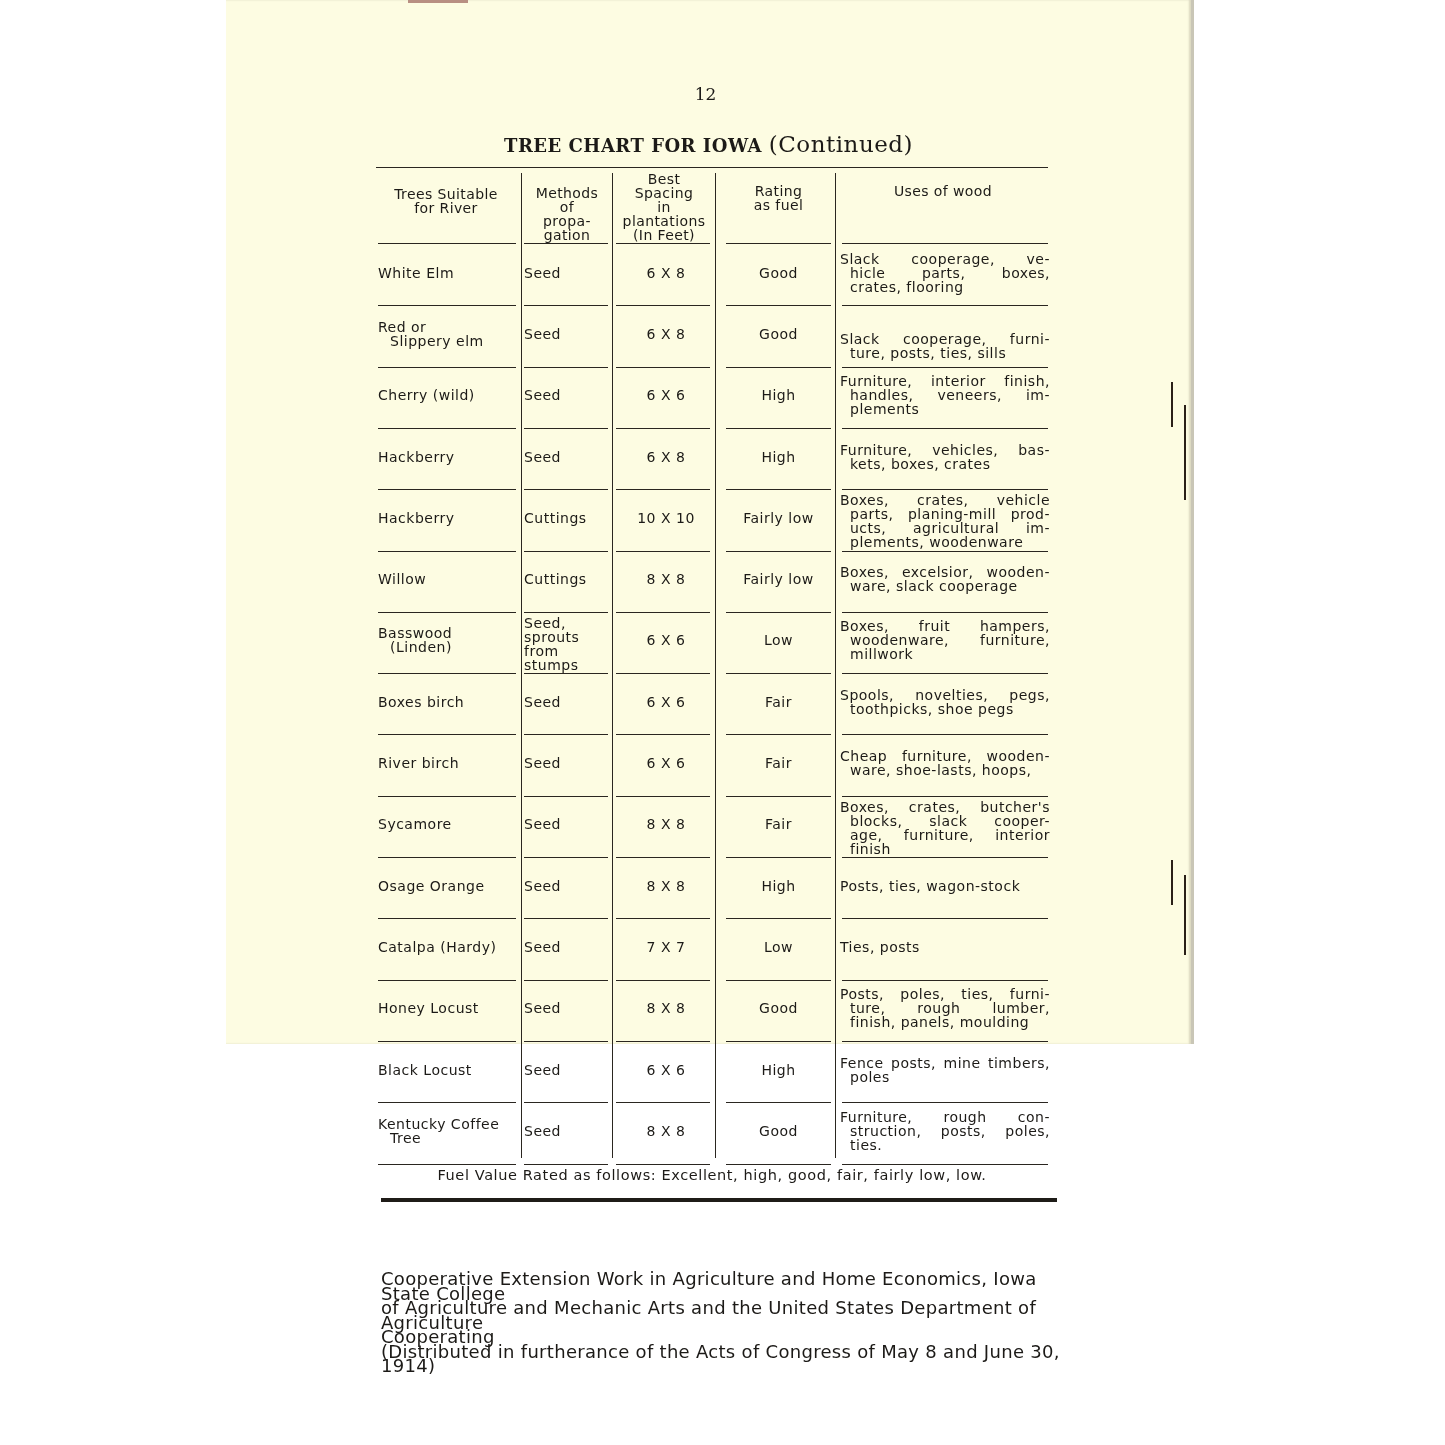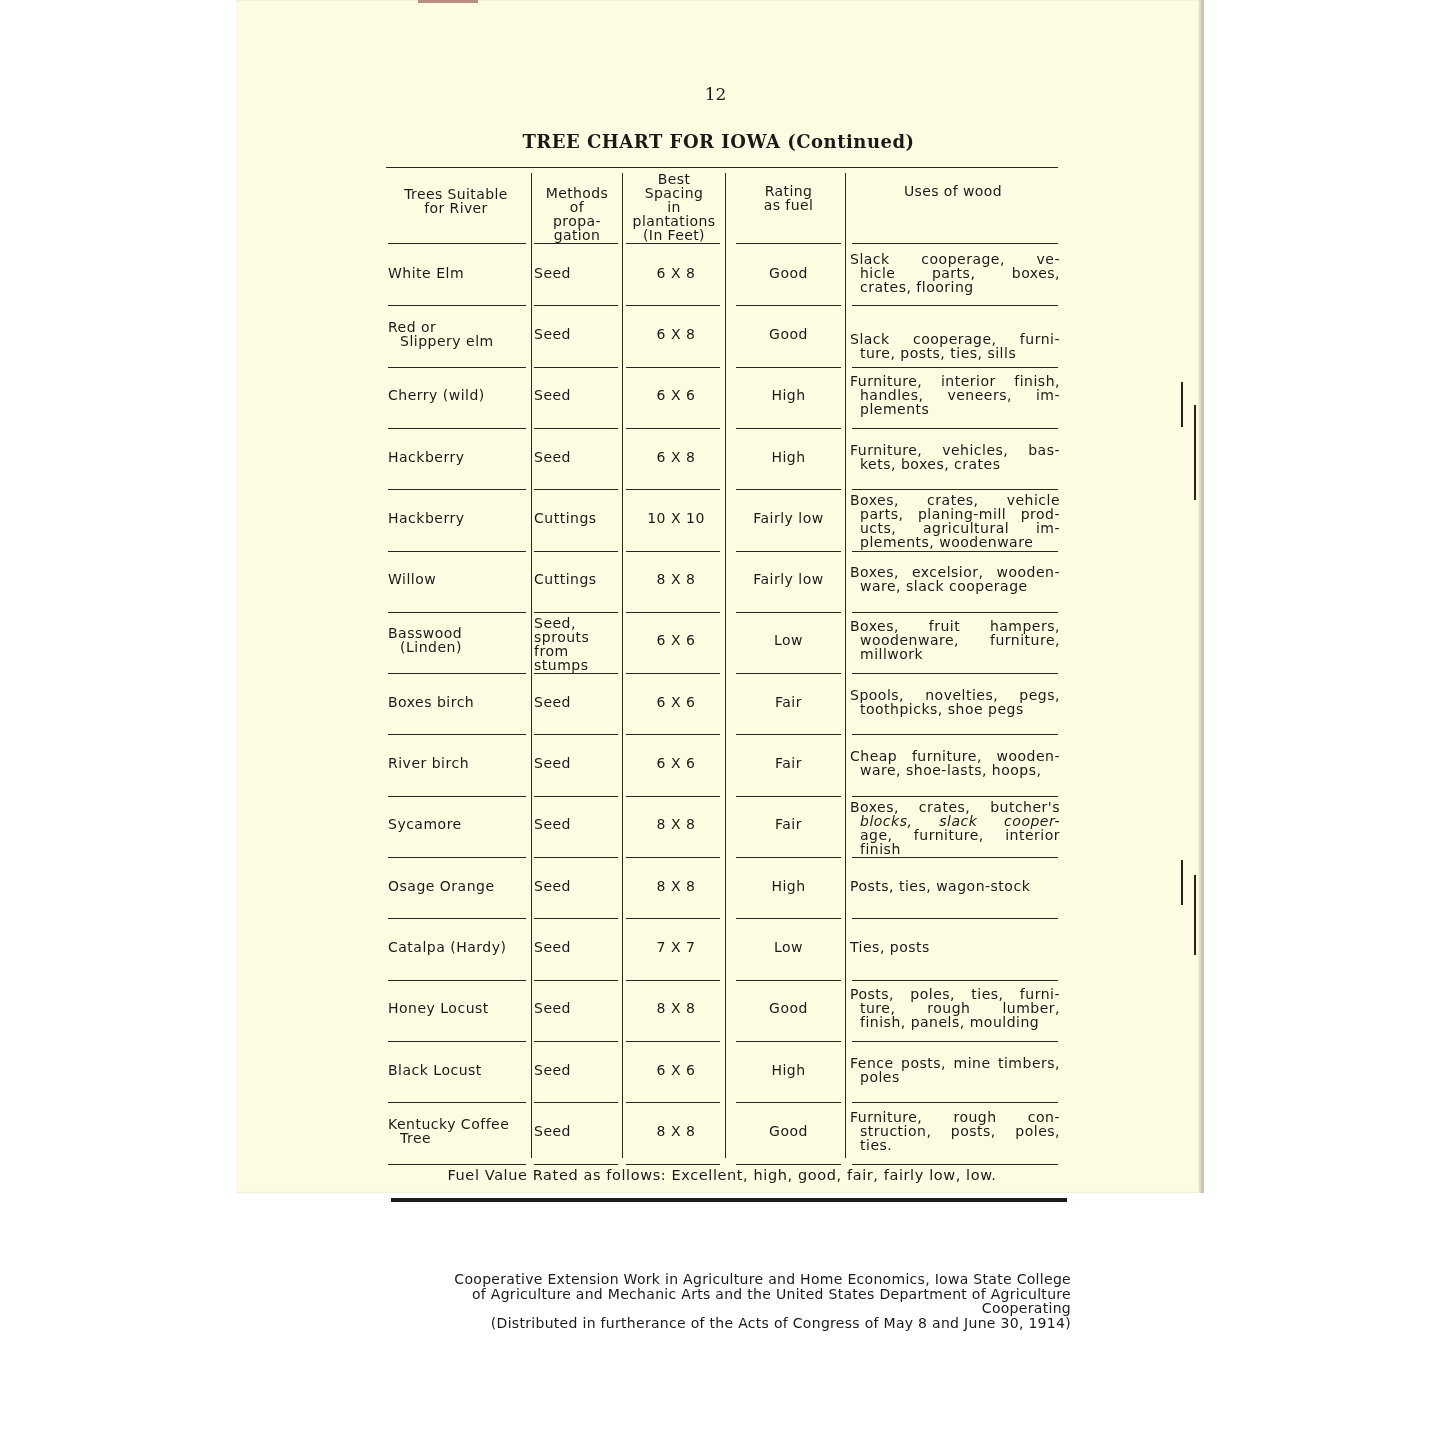--- a/index.html
+++ b/index.html
@@ -1,35 +1,35 @@
 <!DOCTYPE html>
 <html><head>
 <meta charset="utf-8">
 <style>
   html, body { margin:0; padding:0; }
   body {
     width:1445px; height:1445px; background:#ffffff; position:relative; overflow:hidden;
     font-family: "DejaVu Sans", "Liberation Sans", sans-serif; color:#1c1a17;
   }
   .page {
-    position:absolute; left:236px; top:0; width:965px; height:1193px;
+    position:absolute; left:226px; top:0; width:965px; height:1044px;
     background:#fdfce2;
     border-right:3px solid #c9c6b6;
     box-shadow: inset -2px 0 2px rgba(120,110,90,0.25);
   }
   .page-number {
     position:absolute; left:0; top:84px; width:100%; text-align:center;
     font-family: "DejaVu Serif", "Liberation Serif", serif; font-size:17px;
     transform: translateX(-3px);
   }
   .title {
     position:absolute; left:0; top:131px; width:100%; text-align:center;
     font-family: "DejaVu Serif", "Liberation Serif", serif; font-size:18px; font-weight:bold; letter-spacing:0.5px;
   }
-  .title .sub { font-weight:bold; font-size:18px; }
+  .title .sub { font-weight:normal; font-size:23px; }
   .table-wrap {
     position:absolute; left:150px; top:167px; width:672px;
   }
   .top-rule { position:absolute; left:0; top:0; width:672px; height:0; border-top:1.5px solid #2a2620; }
   .vline { position:absolute; top:6px; width:0; border-left:1.5px solid #2a2620; height:985px; }
   .hdr {
     position:absolute; top:6px; height:73px;
     font-size:14px; line-height:14px; text-align:center; letter-spacing:0.4px;
   }
   .hdr span { display:block; }
@@ -43,22 +43,22 @@
   .c-uses { left:464px; width:210px; text-align:justify; text-align-last:justify; }
   .c-uses .line { display:block; }
   .c-uses .line.last { text-align-last:left; }
   .footnote {
     position:absolute; left:0; top:1000px; width:672px; text-align:center; font-size:14.5px; letter-spacing:0.6px;
   }
   .thick-rule {
     position:absolute; left:5px; top:1031px; width:676px; height:4px; background:#1f1c18;
   }
   .credit {
-    position:absolute; left:155px; top:1272px; width:680px; text-align:right;
-    font-size:14px; line-height:14.5px; letter-spacing:0.3px;
+    position:absolute; left:155px; top:1272px; width:680px; text-align:left;
+    font-size:18px; line-height:14.5px; letter-spacing:0.3px;
   }
   .credit span { display:block; }
   .mark { position:absolute; background:#2a2017; }
 </style>
 </head>
 <body>
 
 <div class="page">
   <div class="page-number">12</div>
   <div class="title">
@@ -289,21 +289,21 @@
           <div class="cell c-name" style="top: 19.65px;">
             <span class="line last" style="display: block;">Sycamore</span>
           </div>
           <div class="cell c-method" style="top: 19.65px;">
             <span class="line last" style="display: block;">Seed</span>
           </div>
           <div class="cell c-spacing" style="top: 19.65px;">8 X 8</div>
           <div class="cell c-rating" style="top: 19.65px;">Fair</div>
           <div class="cell c-uses" style="top: 2px;">
             <span class="line" style="display: block;">Boxes, crates, butcher's</span>
-            <span class="line" style="display: block; padding-left: 10px; font-style: italic;">blocks, slack cooper-</span>
+            <span class="line" style="display: block; padding-left: 10px;">blocks, slack cooper-</span>
             <span class="line" style="display: block; padding-left: 10px;">age, furniture, interior</span>
             <span class="line last" style="display: block; padding-left: 10px;">finish</span>
           </div>
         </div>
         <div class="cell-rule" style="left: 2px; width: 138px; top: 690px;"></div>
         <div class="cell-rule" style="left: 148px; width: 84px; top: 690px;"></div>
         <div class="cell-rule" style="left: 240px; width: 94px; top: 690px;"></div>
         <div class="cell-rule" style="left: 350px; width: 105px; top: 690px;"></div>
         <div class="cell-rule" style="left: 466px; width: 206px; top: 690px;"></div>
         <div class="row" style="top: 692px;">

